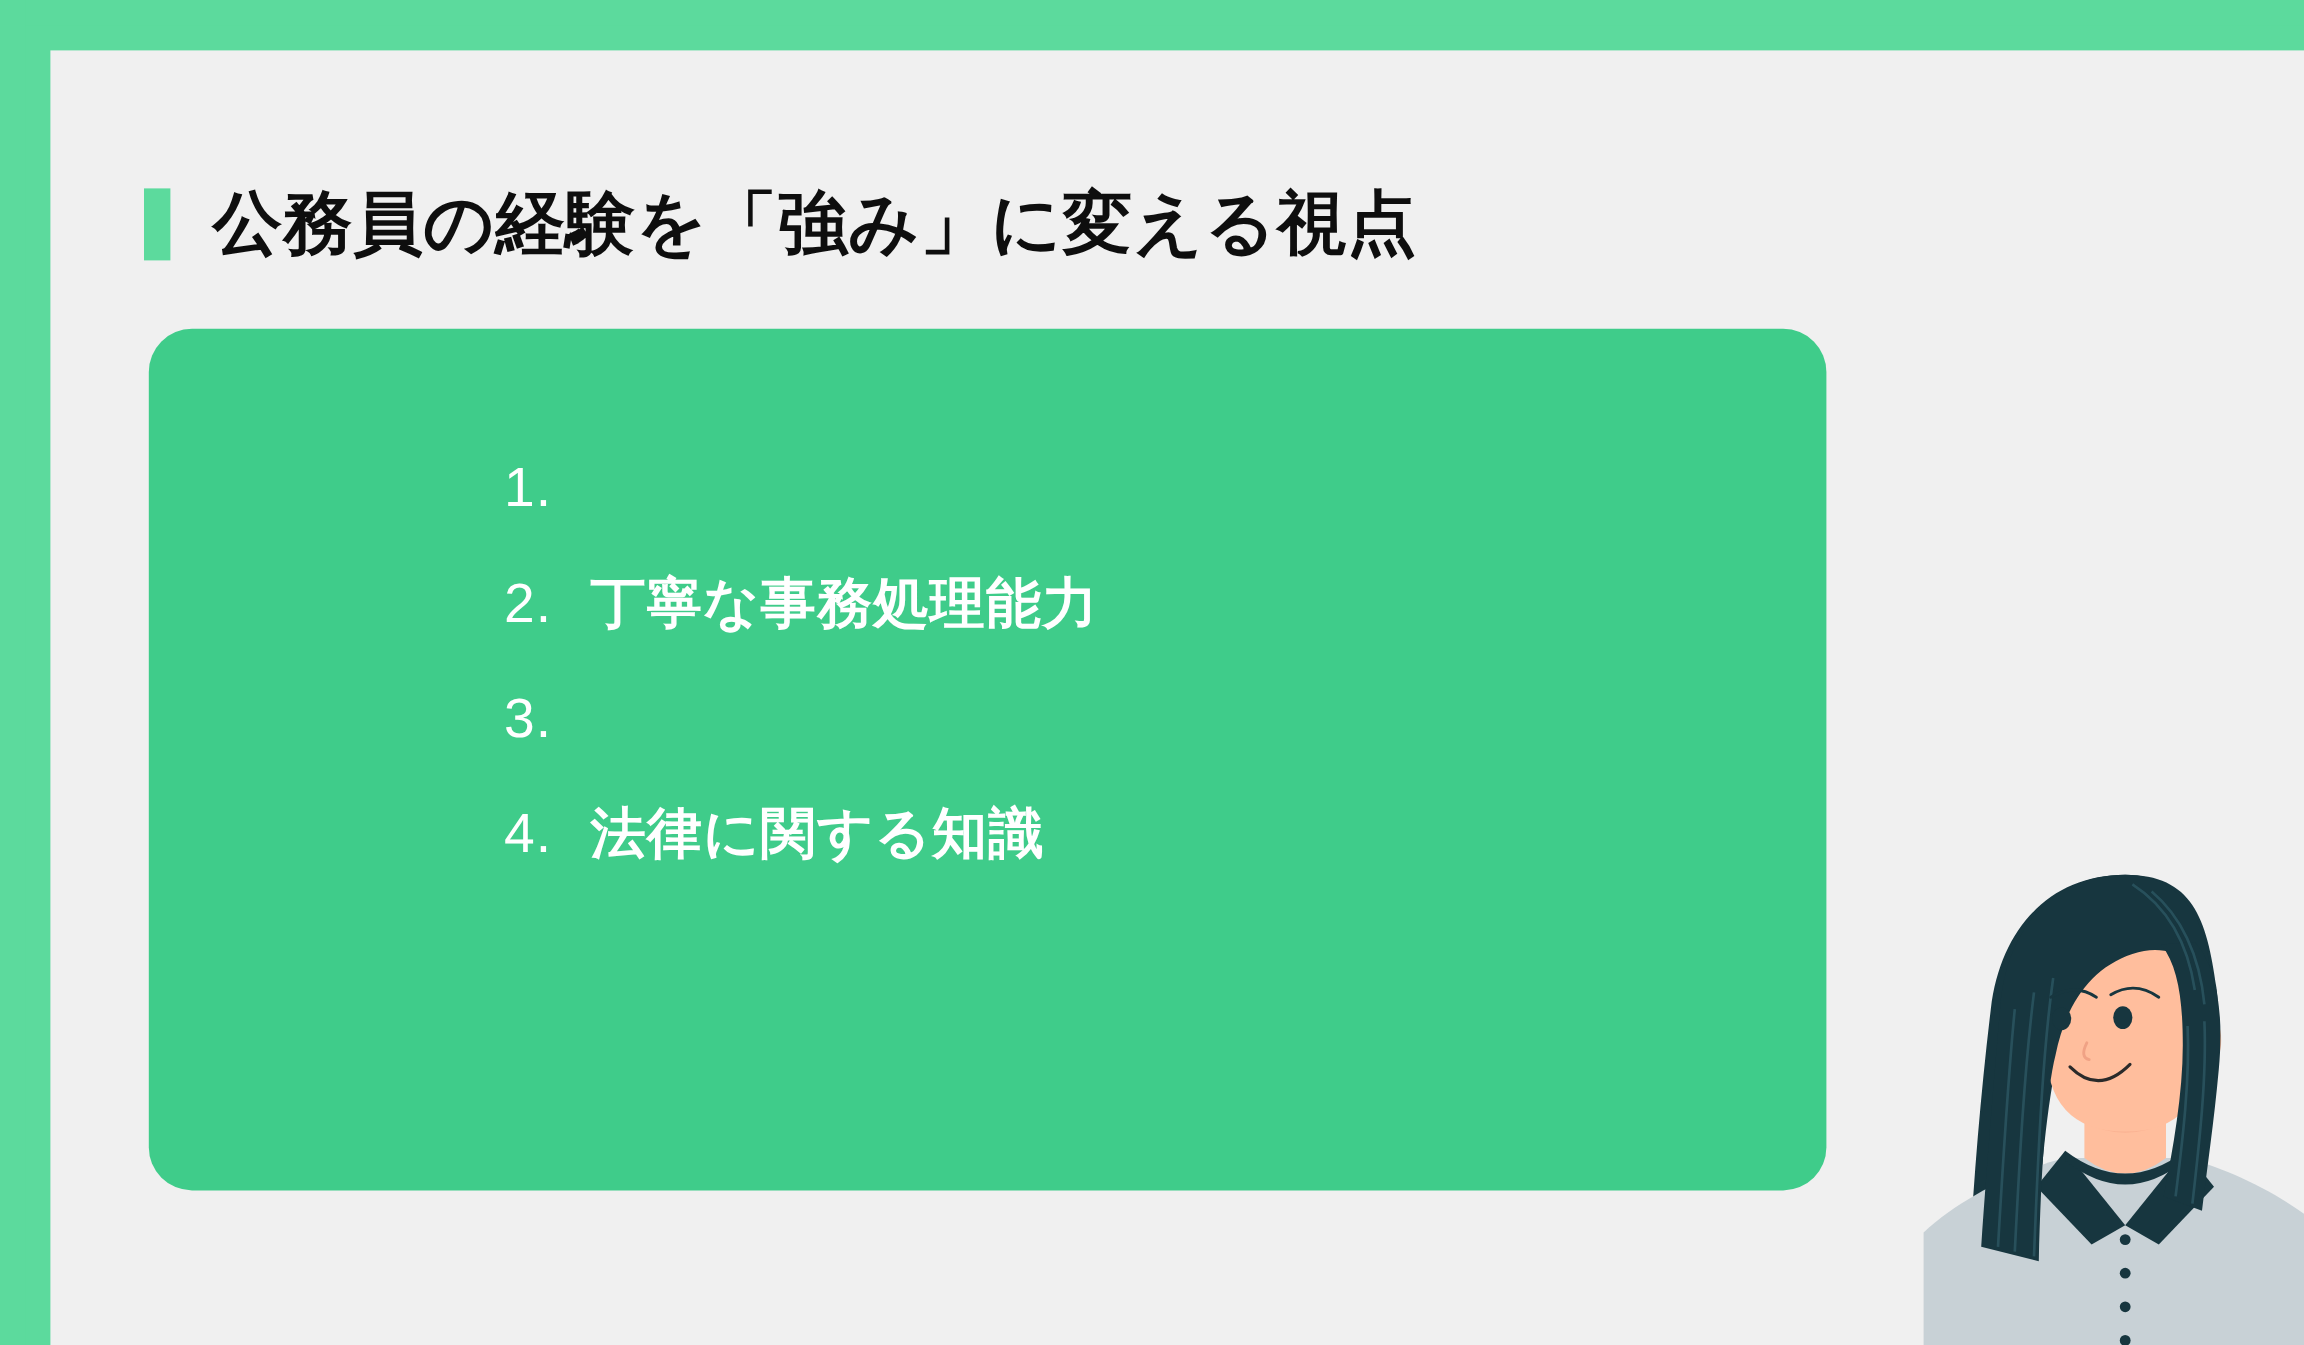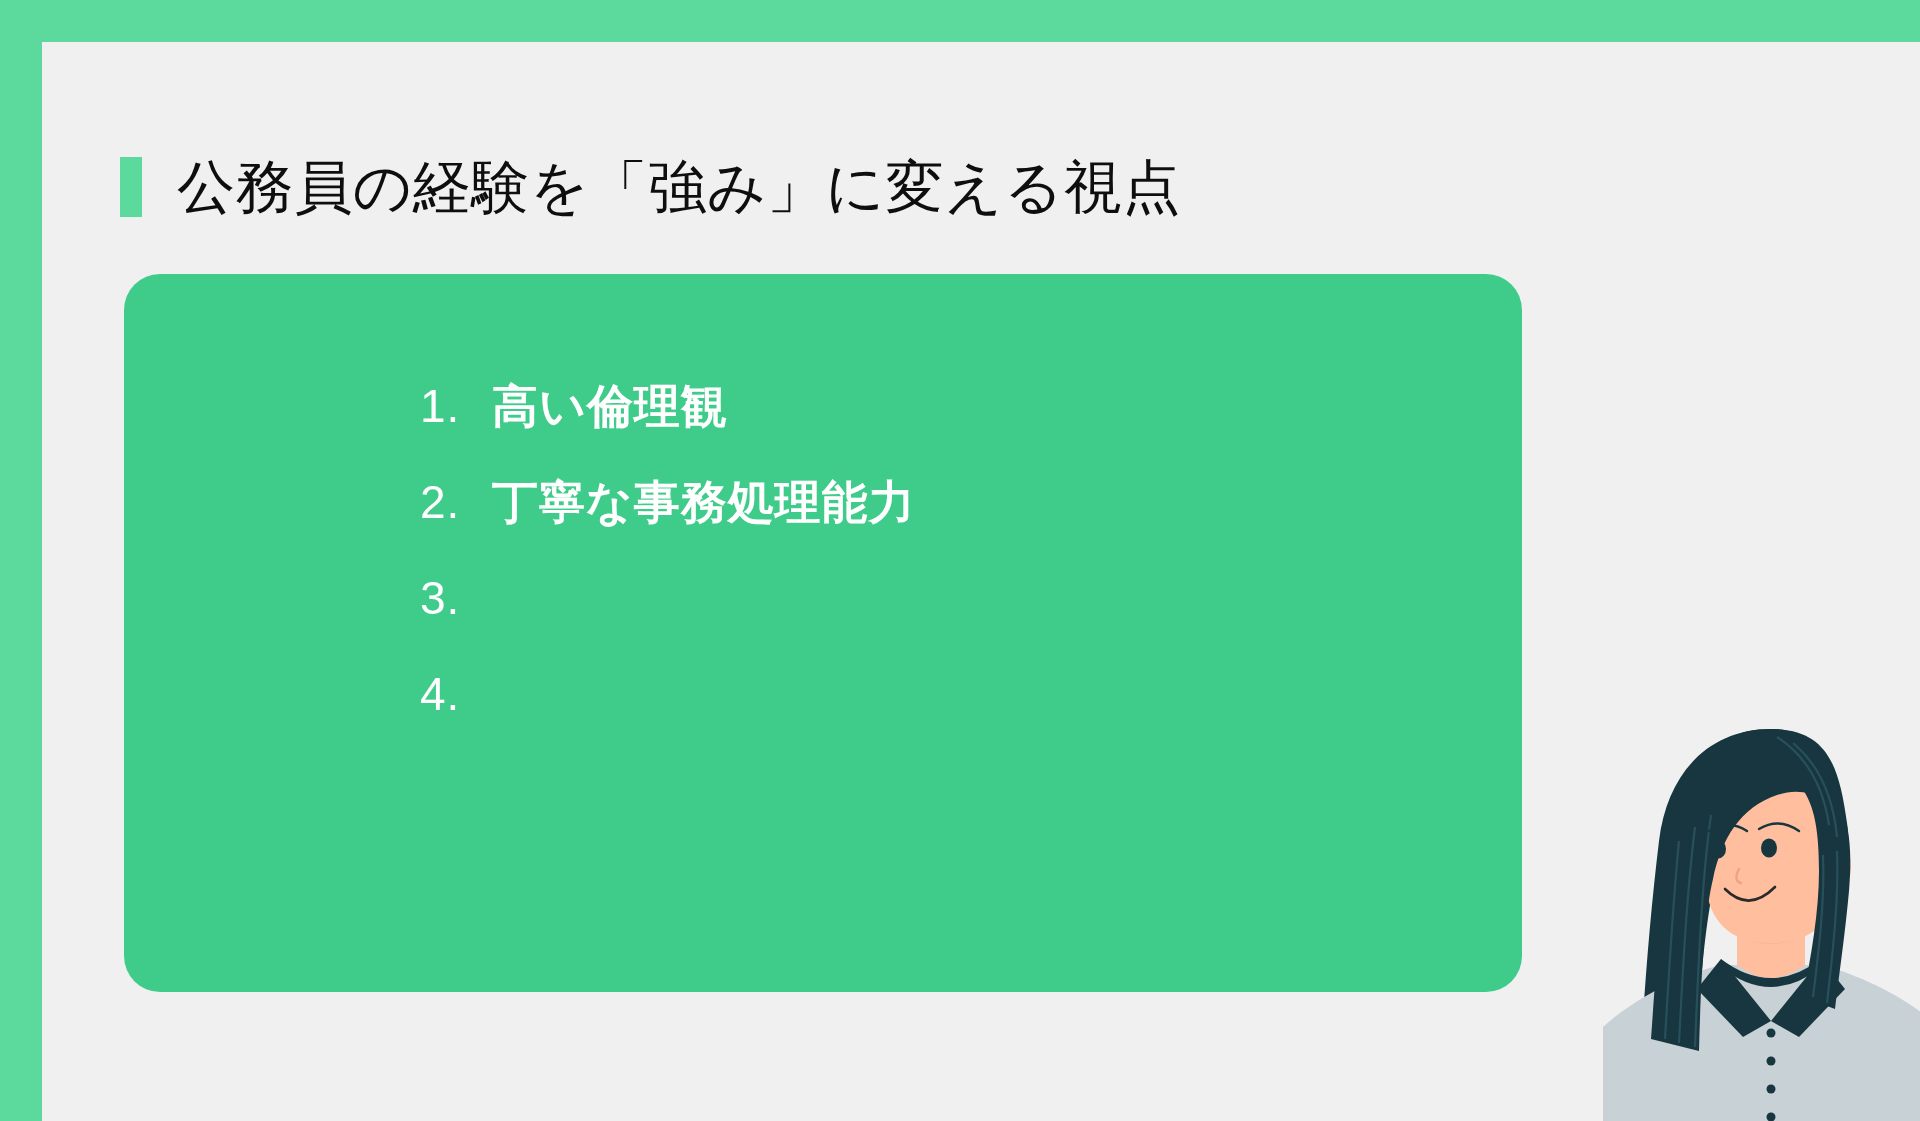--- a/index.html
+++ b/index.html
@@ -48,21 +48,21 @@
   }
   .title-accent-bar {
     width: 22px;
     height: 60px;
     background: #5CDA9D;
     flex: 0 0 auto;
   }
   .page-title {
     margin-left: 35px;
     font-size: 58px;
-    font-weight: 400;
+    font-weight: 700;
     color: #0E0E0E;
     letter-spacing: 0.01em;
     white-space: nowrap;
     line-height: 1;
   }
 
   
   .content-card {
     position: absolute;
     left: 82px;
@@ -127,34 +127,34 @@
     <div class="title-row">
       <div class="title-accent-bar"></div>
       <h1 class="page-title">公務員の経験を「強み」に変える視点</h1>
     </div>
 
     <div class="content-card">
       <ul class="points-list">
 
         <li class="point-item">
           <span class="point-number">1.</span>
-          <span class="point-label">高い倫理観</span>
         </li>
 
         <li class="point-item">
           <span class="point-number">2.</span>
           <span class="point-label">丁寧な事務処理能力</span>
         </li>
 
         <li class="point-item">
           <span class="point-number">3.</span>
         </li>
 
         <li class="point-item">
           <span class="point-number">4.</span>
+          <span class="point-label">法律に関する知識</span>
         </li>
 
       </ul>
     </div>
 
     <div class="person-illustration">
       <svg viewBox="0 0 340 421" xmlns="http://www.w3.org/2000/svg" aria-hidden="true">
         <defs>
           <clipPath id="faceClip">
             <path d="M100 70 Q100 25 170 25 Q240 25 240 70 L240 150 Q240 220 170 220 Q100 220 100 150 Z"></path>

